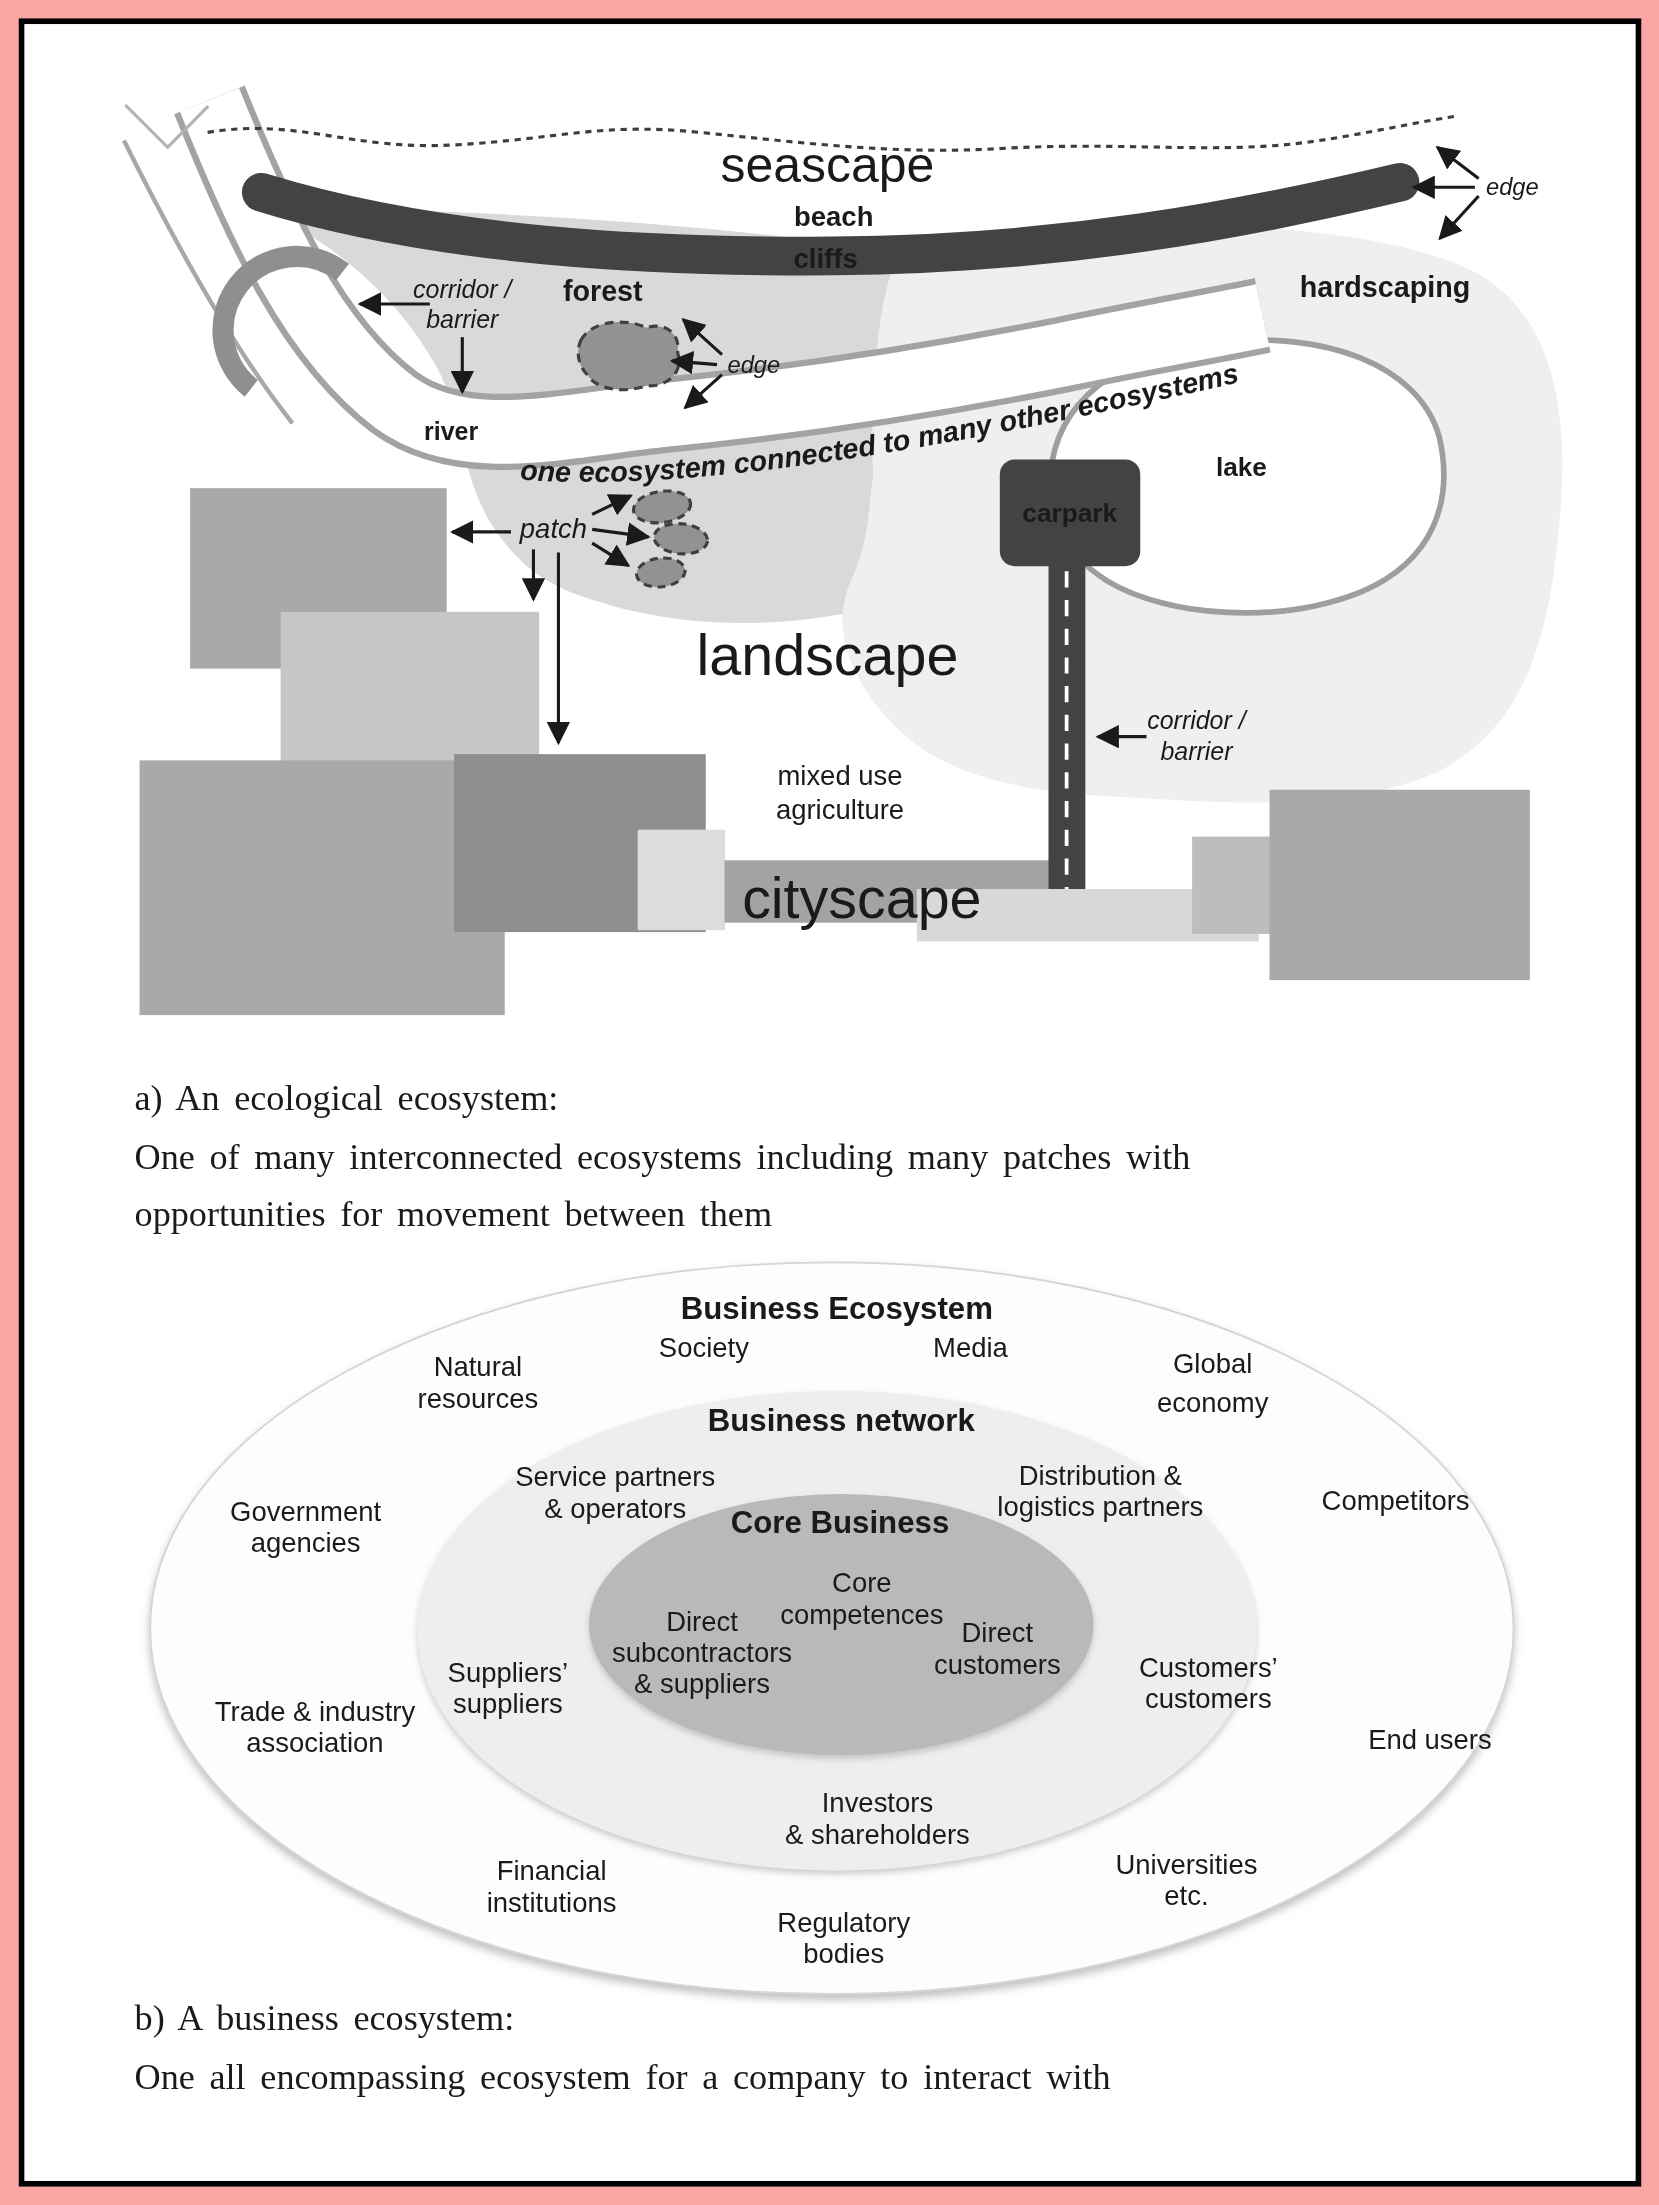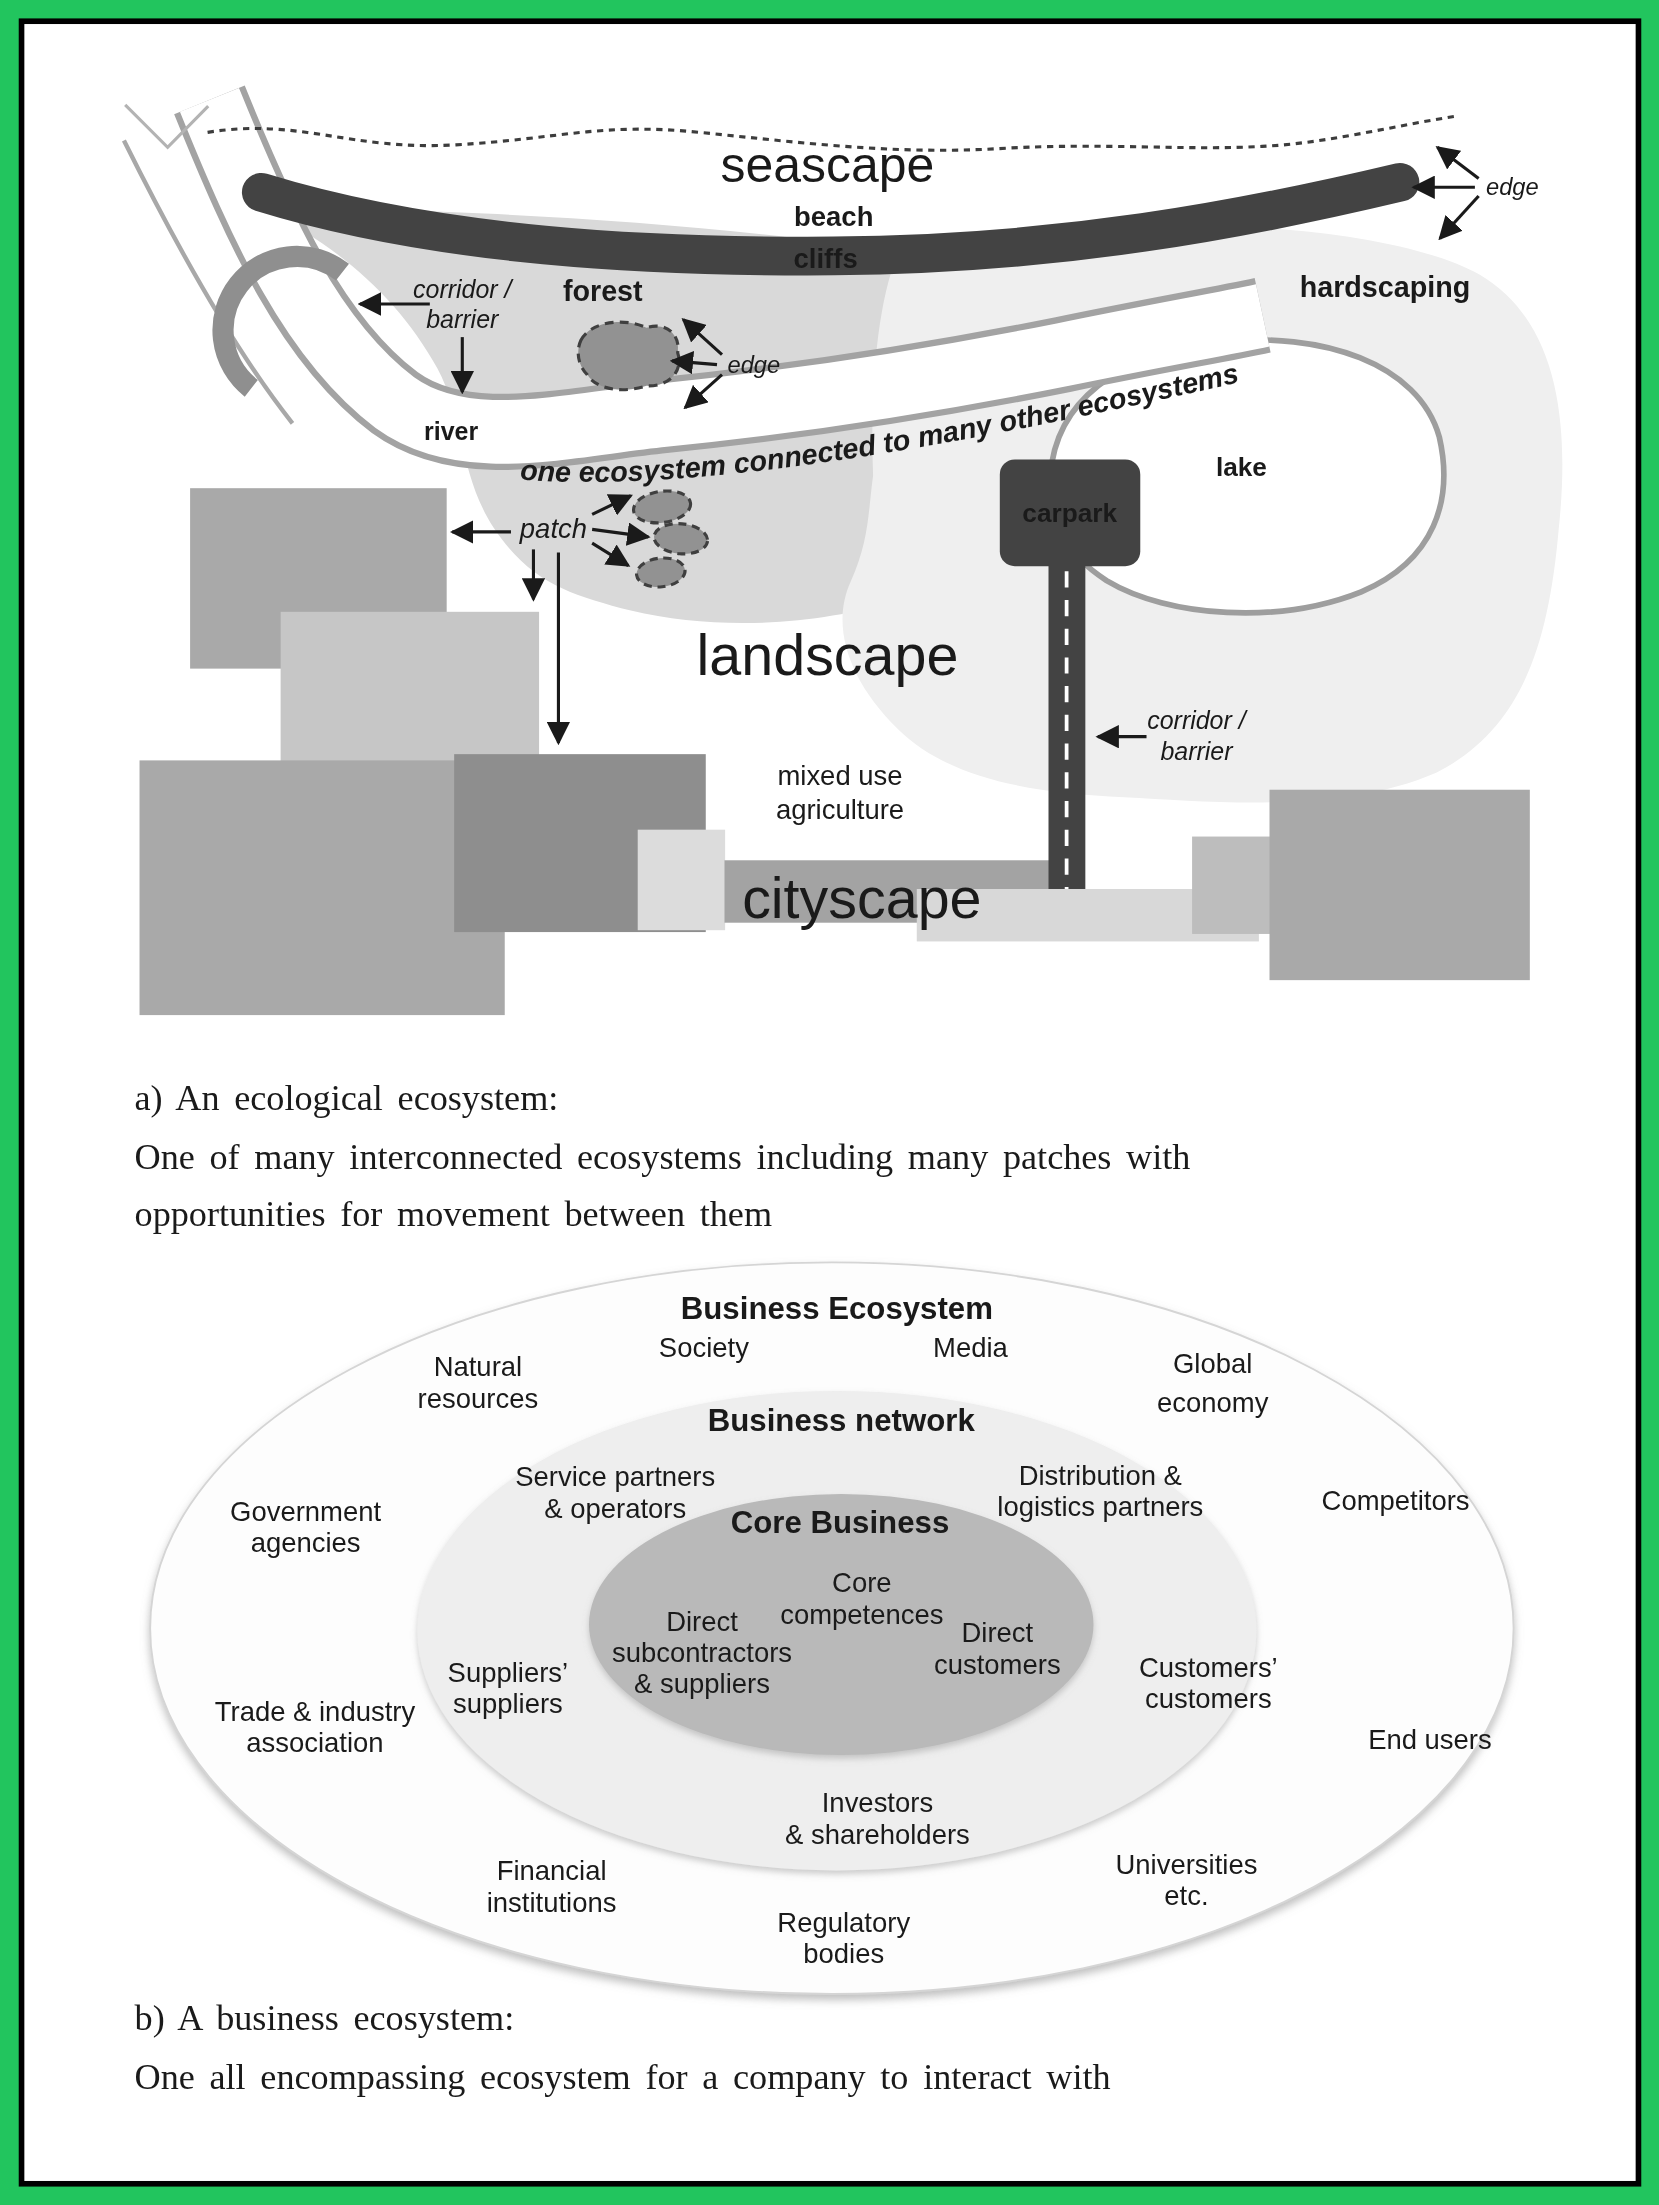--- a/index.html
+++ b/index.html
@@ -1,19 +1,19 @@
 <!DOCTYPE html>
 <html style="font-size:10px"><head>
 <meta charset="utf-8">
 <style>
   html,body{margin:0;padding:0;background:#ffffff;}
   .page{
     position:relative;
     width:1660px;height:2205px;
-    background:#22c55e;
+    background:#fca5a5;
     font-family:"Liberation Sans",sans-serif;
   }
   svg{position:absolute;left:0;top:0;width:1660px;height:2205px;}
   text{fill:#1a1a1a;}
   .serif{font-family:"Liberation Serif",serif;word-spacing:9px;}
   .it{font-style:italic;}
   .b{font-weight:bold;}
   .mid{text-anchor:middle;}
 </style>
 </head>

